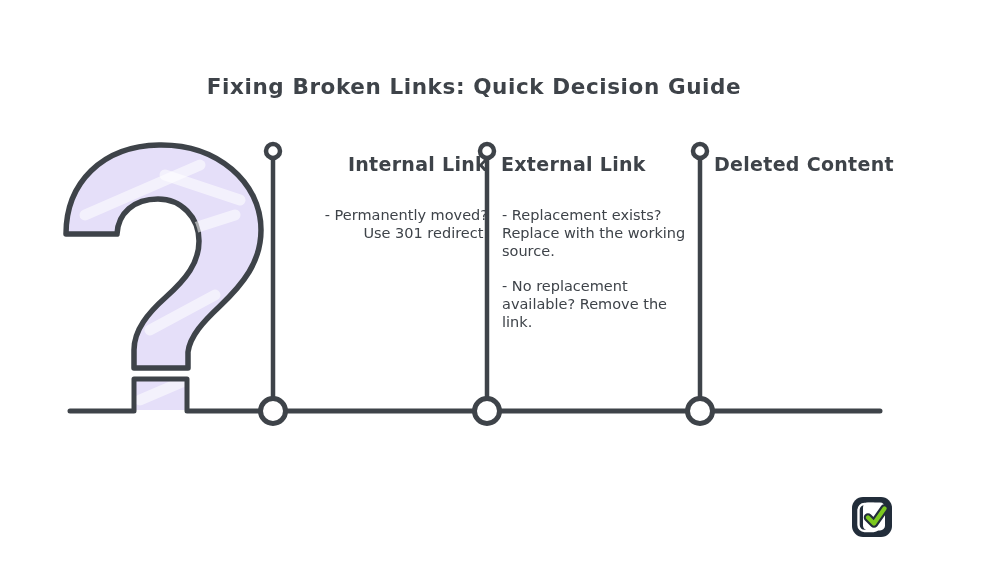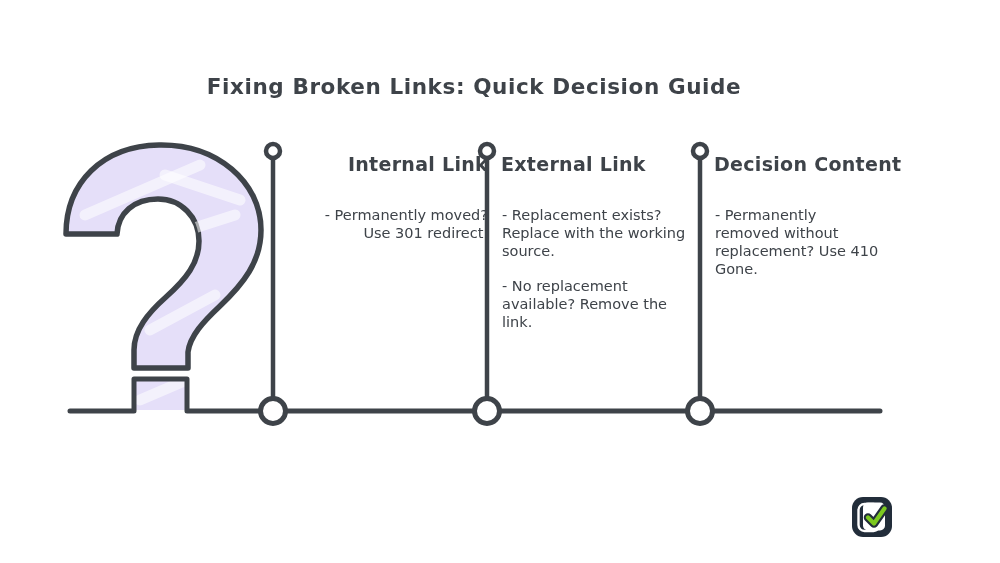--- a/index.html
+++ b/index.html
@@ -114,25 +114,21 @@
   <div class="col col-external">
     <h2 class="col-title">External Link</h2>
     <p class="note">- Replacement exists?
 Replace with the working
 source.</p>
     <p class="note">- No replacement
 available? Remove the link.</p>
   </div>
 
   <div class="col col-deleted">
-    <h2 class="col-title">Decision Content</h2>
-    <p class="note">- Permanently
-removed without
-replacement? Use 410
-Gone.</p>
+    <h2 class="col-title">Deleted Content</h2>
   </div>
 
   <svg class="badge" viewBox="0 0 48 48" aria-hidden="true">
     <rect x="4" y="4" width="40" height="40" rx="11" fill="var(--badge-bg)"></rect>
 
     <rect x="10.5" y="11" width="21" height="27" rx="6" fill="var(--badge-bg)" stroke="#ffffff" stroke-width="2.4"></rect>
 
     <rect x="15" y="9.5" width="22" height="28" rx="5" fill="#ffffff"></rect>
 
     <path d="M 20 24.5 L 26 30.5 L 36.5 15.5" fill="none" stroke="var(--badge-bg)" stroke-width="8.5" stroke-linecap="round" stroke-linejoin="round"></path>

